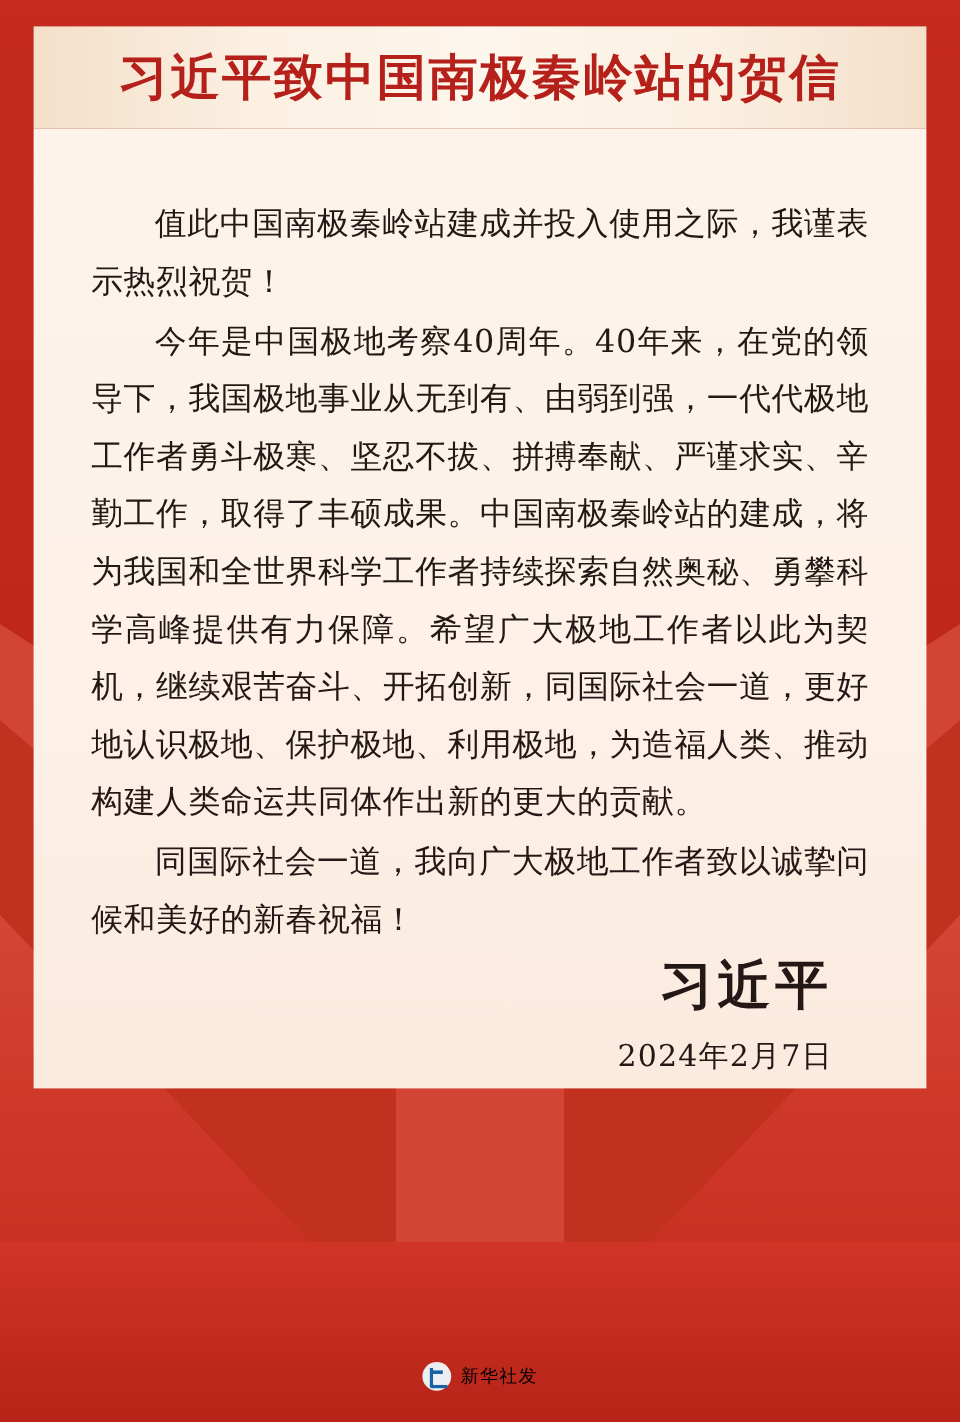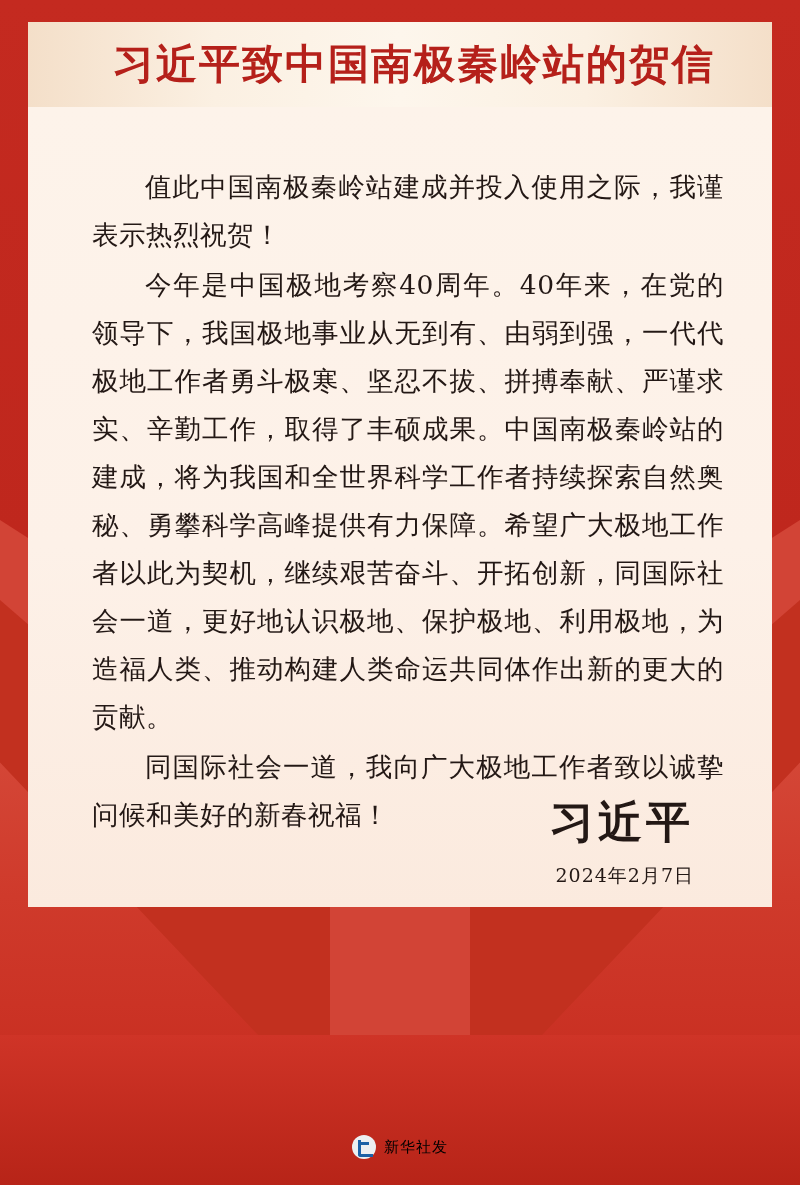--- a/index.html
+++ b/index.html
@@ -102,41 +102,40 @@
     width: 100%; height: 85px;
     display: flex;
     align-items: center;
     justify-content: center;
     color: #b5201a;
     font-size: 41px;
     font-weight: bold;
     letter-spacing: 2px;
     font-family: "DejaVu Serif", "Liberation Serif", serif;
     white-space: nowrap;
-    margin-left: 14px;
   }
 
   
   .letter {
     position: absolute;
     left: 28px; top: 107px;
     width: 744px; height: 800px;
     background: linear-gradient(180deg, #fdf3ea 0%, #fdf1e8 55%, #fbeade 100%);
     box-sizing: border-box;
     padding: 56px 48px 0 48px;
   }
 
   .para {
     color: #231815;
     font-size: 26.5px;
     line-height: 48px;
     text-align: justify;
     text-justify: inter-ideograph;
     text-indent: 2em;
-    margin: 0 0 2px 16px;
+    margin: 0 0 2px 0;
     font-family: "DejaVu Serif", "Liberation Serif", serif;
     letter-spacing: 0.5px;
   }
 
   .signature {
     position: absolute;
     right: 78px;
     top: 690px;
     width: 300px;
     text-align: right;
@@ -144,21 +143,21 @@
   .sign-name {
     color: #231815;
     font-size: 44px;
     font-weight: bold;
     letter-spacing: 4px;
     font-family: Liberation Mono, monospace;
     line-height: 56px;
   }
   .sign-date {
     color: #231815;
-    font-size: 19px;
+    font-size: 25px;
     letter-spacing: 1px;
     margin-top: 10px;
     font-family: "DejaVu Serif", "Liberation Serif", serif;
   }
 
   
   .footer {
     position: absolute;
     left: 0; bottom: 26px;
     width: 100%;

